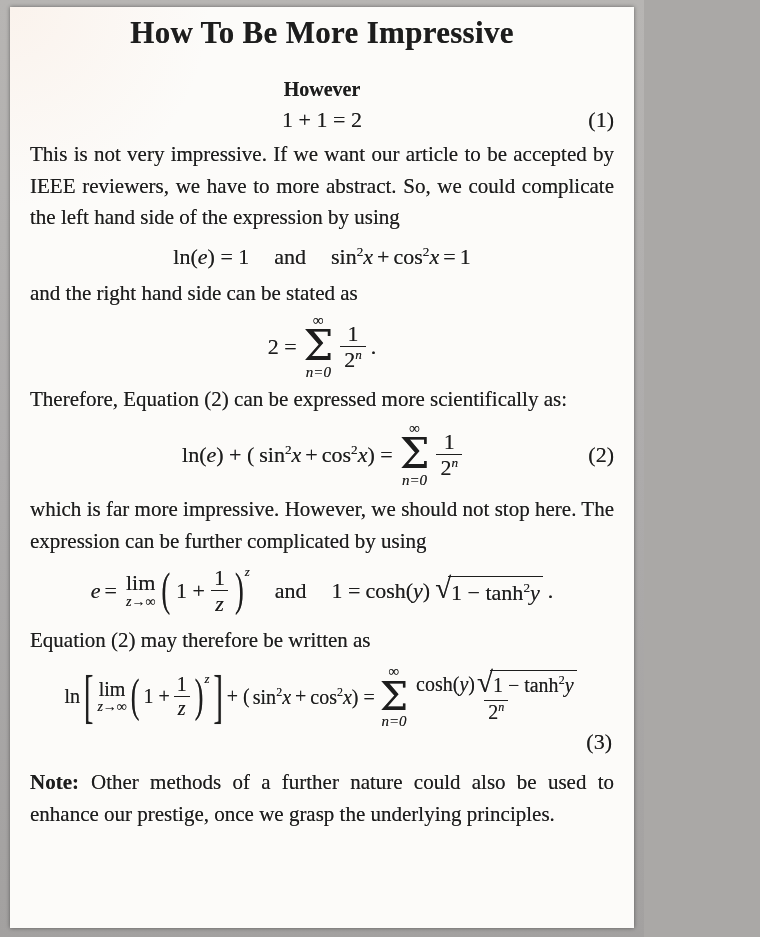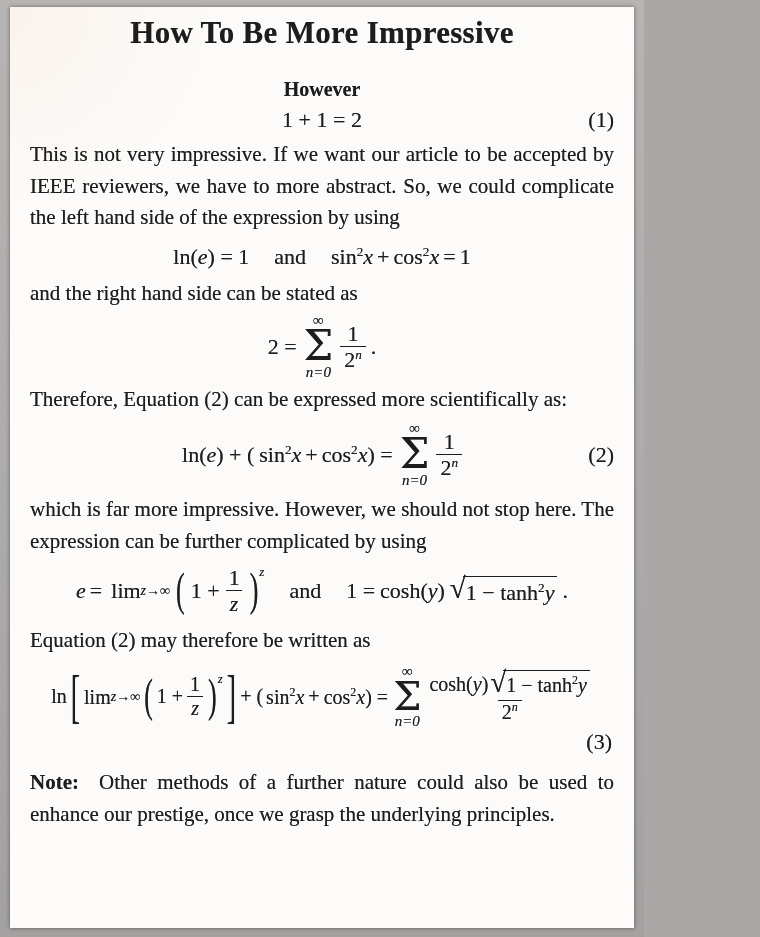--- a/index.html
+++ b/index.html
@@ -37,32 +37,32 @@
   sup { font-size:.6em; }
   .eqtag { position:absolute; right:0; top:50%; transform:translateY(-50%); font-size:22px; }
   .frac { display:inline-flex; flex-direction:column; align-items:center; line-height:1.15; vertical-align:middle; }
   .frac .num { padding:0 4px; }
   .frac .den { border-top:1.6px solid #1d1d1d; padding:0 4px; white-space:nowrap; }
   .numrow { display:inline-flex; align-items:center; gap:2px; padding:0 3px 1px; }
   .sum { display:inline-flex; flex-direction:column; align-items:center; line-height:1; margin:0 2px; }
   .sum .stop { font-size:15px; margin-bottom:1px; }
   .sum .sigma { font-size:42px; line-height:.8; font-family:"DejaVu Serif",serif; }
   .sum .sbot { font-size:15px; font-style:italic; margin-top:2px; }
-  .limop { display:inline-flex; flex-direction:row; align-items:center; line-height:1; }
+  .limop { display:inline-flex; flex-direction:column; align-items:center; line-height:1; }
   .limop .limsub { font-size:14px; font-style:italic; margin-top:1px; }
   .bigp { display:inline-block; transform:scaleY(1.75); font-size:26px; padding:0 1px; font-weight:normal; }
   .bigb { display:inline-block; transform:scaleY(2.1); font-size:28px; padding:0 1px; }
   .pexp { position:relative; top:-14px; font-size:13px; }
   .sqrt { display:inline-flex; align-items:flex-start; }
   .radsign { font-size:29px; line-height:1; margin-right:-3px; transform:translateY(-2px); }
   .radicand { border-top:1.6px solid #1d1d1d; padding:3px 3px 0; white-space:nowrap; }
   .andsep { margin:0 20px; }
   .tagline { text-align:right; font-size:22px; margin:0; padding-right:2px; }
   .note { font-size:21px; line-height:1.5; text-align:justify; margin-top:12px; }
-  .note b { margin-right:20px; }
+  .note b { margin-right:12px; }
   .d-identities { margin:10px 0 8px; }
   .d-sum { margin:4px 0; }
   .d-eq2 { margin:6px 0; }
   .d-lim { margin:8px 0; }
   .d-eq3 .mrow { font-size:20px; gap:3px; }
   .d-eq3 .sum .sigma { font-size:40px; }
   .d-eq3 { margin:8px 0 0; }
 </style>
 </head>
 <body>

